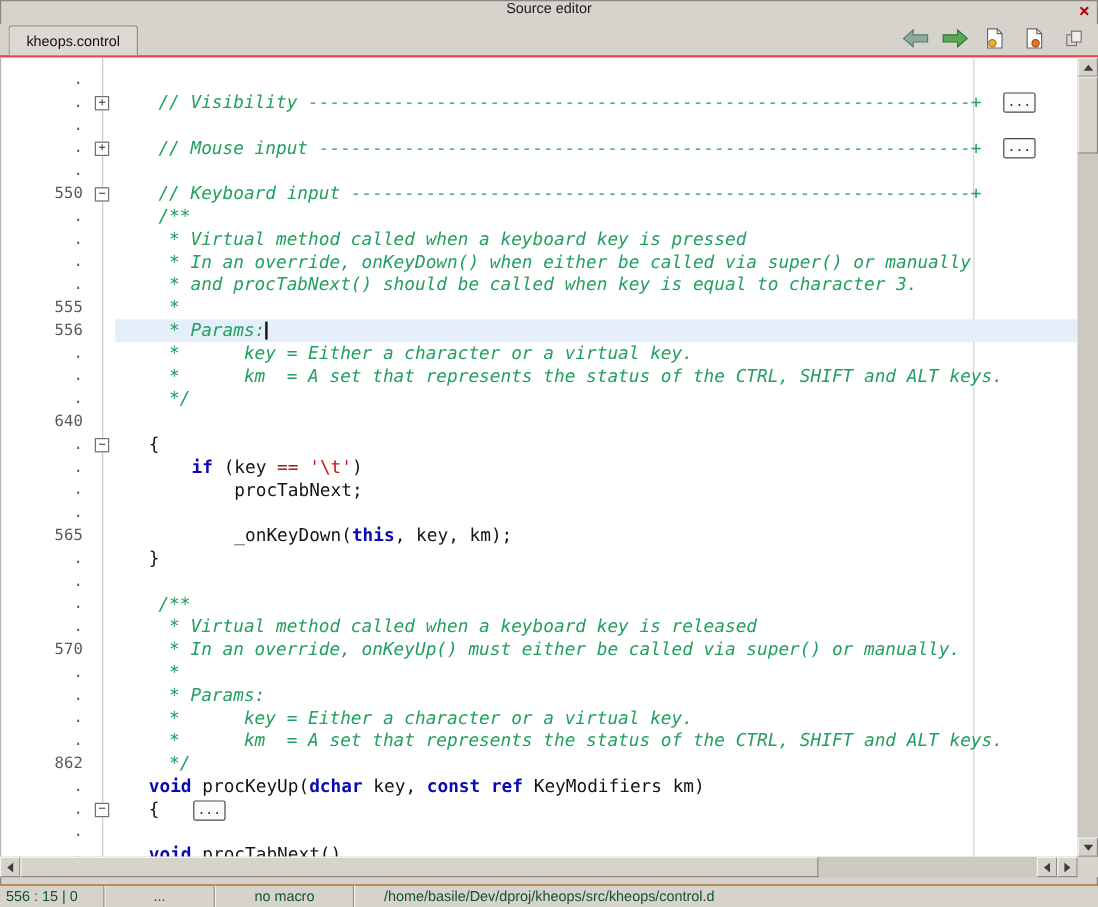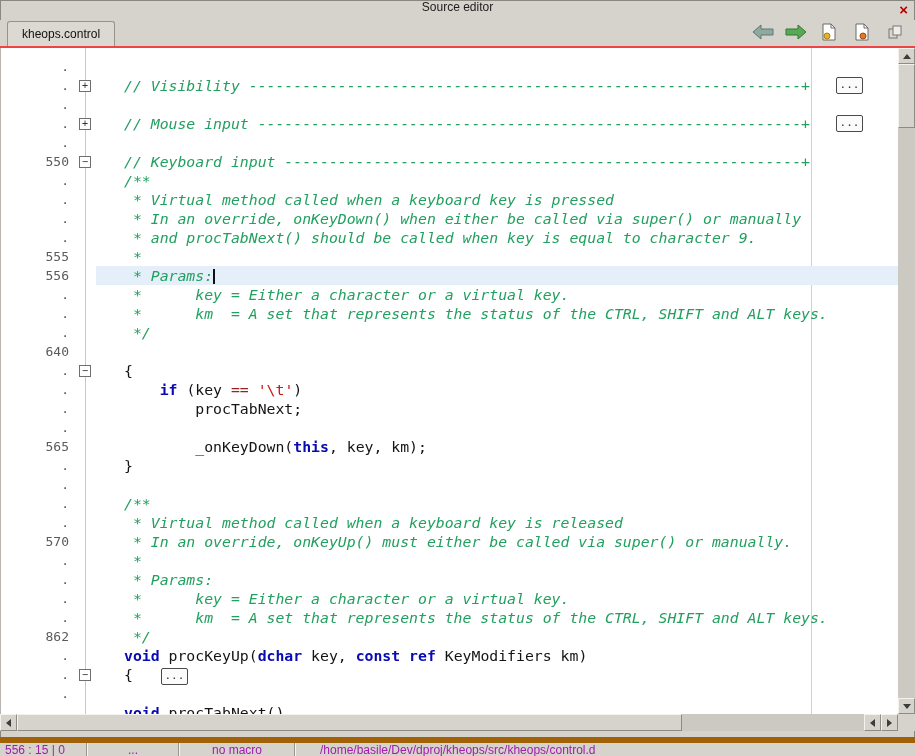--- a/index.html
+++ b/index.html
@@ -65,21 +65,21 @@
   }
   .foldcol { flex:none; width:20px; position:relative; }
   .fbox {
     position:absolute; left:3px; top:4px; width:12px; height:12px;
     border:1px solid #6f6f6f; background:#fff;
     font-size:10px; line-height:10px; text-align:center; color:#333;
   }
   .codecol { flex:1; padding-left:28px; position:relative; color:var(--plain,#141414); }
   .row.current .codecol { background:var(--current-line,#e4effa); }
 
-  .c { color:var(--comment,#22a05f); font-style:italic; }
+  .c { color:var(--comment,#22a05f); font-style:italic;margin-left:8px; }
   .k { color:var(--keyword,#0a0ab2); font-weight:bold; }
   .p { color:var(--plain,#141414); }
   .s { color:var(--string,#c81616); }
   .o { color:var(--operator,#9b2121); }
 
   .caret { display:inline-block; width:2px; height:15px; background:#111; vertical-align:-3px; }
 
   .ebox {
     border:1px solid #4a4a4a; border-radius:2px; background:#fbfbfb;
     font-size:11px; line-height:14px; text-align:center; color:#333;
@@ -105,23 +105,23 @@
   .hthumb { position:absolute; left:17px; top:0; width:665px; height:17px; }
   .tri-up    { width:0; height:0; border-left:4px solid transparent; border-right:4px solid transparent; border-bottom:5px solid #3c3c3c; }
   .tri-down  { width:0; height:0; border-left:4px solid transparent; border-right:4px solid transparent; border-top:5px solid #3c3c3c; }
   .tri-left  { width:0; height:0; border-top:4px solid transparent; border-bottom:4px solid transparent; border-right:5px solid #3c3c3c; }
   .tri-right { width:0; height:0; border-top:4px solid transparent; border-bottom:4px solid transparent; border-left:5px solid #3c3c3c; }
 
   
   .statusbar {
     position:absolute; left:0; top:737px; right:0; height:19px;
     background:var(--chrome,#d6d2cc);
-    border-top:6px solid #a16207;
+    border-top:1px solid #a16207;
     display:flex; align-items:center;
-    font-size:12px; color:#a21caf;
+    font-size:12px; color:#14532d;
   }
   .sb-sec { height:100%; display:flex; align-items:center; }
   .sb-caret { width:86px; padding-left:5px; }
   .sb-ellipsis { width:90px; justify-content:center; }
   .sb-macro { width:114px; justify-content:center; }
   .sb-path { flex:1; padding-left:24px; }
   .sep { width:2px; height:100%; border-left:1px solid #9a958e; border-right:1px solid #f4f2ef; }
 </style>
 </head>
 <body>
@@ -175,21 +175,21 @@
   <div class="lines">
       <div class="row"><span class="ln">.</span><span class="foldcol"></span><span class="codecol"></span></div>
       <div class="row"><span class="ln">.</span><span class="foldcol"><span class="fbox">+</span></span><span class="codecol"><span class="c">// Visibility --------------------------------------------------------------+</span><span class="ebox right">...</span></span></div>
       <div class="row"><span class="ln">.</span><span class="foldcol"></span><span class="codecol"></span></div>
       <div class="row"><span class="ln">.</span><span class="foldcol"><span class="fbox">+</span></span><span class="codecol"><span class="c">// Mouse input -------------------------------------------------------------+</span><span class="ebox right">...</span></span></div>
       <div class="row"><span class="ln">.</span><span class="foldcol"></span><span class="codecol"></span></div>
       <div class="row"><span class="ln">550</span><span class="foldcol"><span class="fbox">−</span></span><span class="codecol"><span class="c">// Keyboard input ----------------------------------------------------------+</span></span></div>
       <div class="row"><span class="ln">.</span><span class="foldcol"></span><span class="codecol"><span class="c">/**</span></span></div>
       <div class="row"><span class="ln">.</span><span class="foldcol"></span><span class="codecol"><span class="c"> * Virtual method called when a keyboard key is pressed</span></span></div>
       <div class="row"><span class="ln">.</span><span class="foldcol"></span><span class="codecol"><span class="c"> * In an override, onKeyDown() when either be called via super() or manually</span></span></div>
-      <div class="row"><span class="ln">.</span><span class="foldcol"></span><span class="codecol"><span class="c"> * and procTabNext() should be called when key is equal to character 9.</span></span></div>
+      <div class="row"><span class="ln">.</span><span class="foldcol"></span><span class="codecol"><span class="c"> * and procTabNext() should be called when key is equal to character 3.</span></span></div>
       <div class="row"><span class="ln">555</span><span class="foldcol"></span><span class="codecol"><span class="c"> *</span></span></div>
       <div class="row current"><span class="ln">556</span><span class="foldcol"></span><span class="codecol"><span class="c"> * Params:</span><span class="caret"></span></span></div>
       <div class="row"><span class="ln">.</span><span class="foldcol"></span><span class="codecol"><span class="c"> *      key = Either a character or a virtual key.</span></span></div>
       <div class="row"><span class="ln">.</span><span class="foldcol"></span><span class="codecol"><span class="c"> *      km  = A set that represents the status of the CTRL, SHIFT and ALT keys.</span></span></div>
       <div class="row"><span class="ln">.</span><span class="foldcol"></span><span class="codecol"><span class="c"> */</span></span></div>
       <div class="row"><span class="ln">640</span><span class="foldcol"></span></div>
       <div class="row"><span class="ln">.</span><span class="foldcol"><span class="fbox">−</span></span><span class="codecol"><span class="p">{</span></span></div>
       <div class="row"><span class="ln">.</span><span class="foldcol"></span><span class="codecol"><span class="p">    </span><span class="k">if</span><span class="p"> (key </span><span class="o">==</span><span class="p"> </span><span class="s">'\t'</span><span class="p">)</span></span></div>
       <div class="row"><span class="ln">.</span><span class="foldcol"></span><span class="codecol"><span class="p">        procTabNext;</span></span></div>
       <div class="row"><span class="ln">.</span><span class="foldcol"></span></div>

